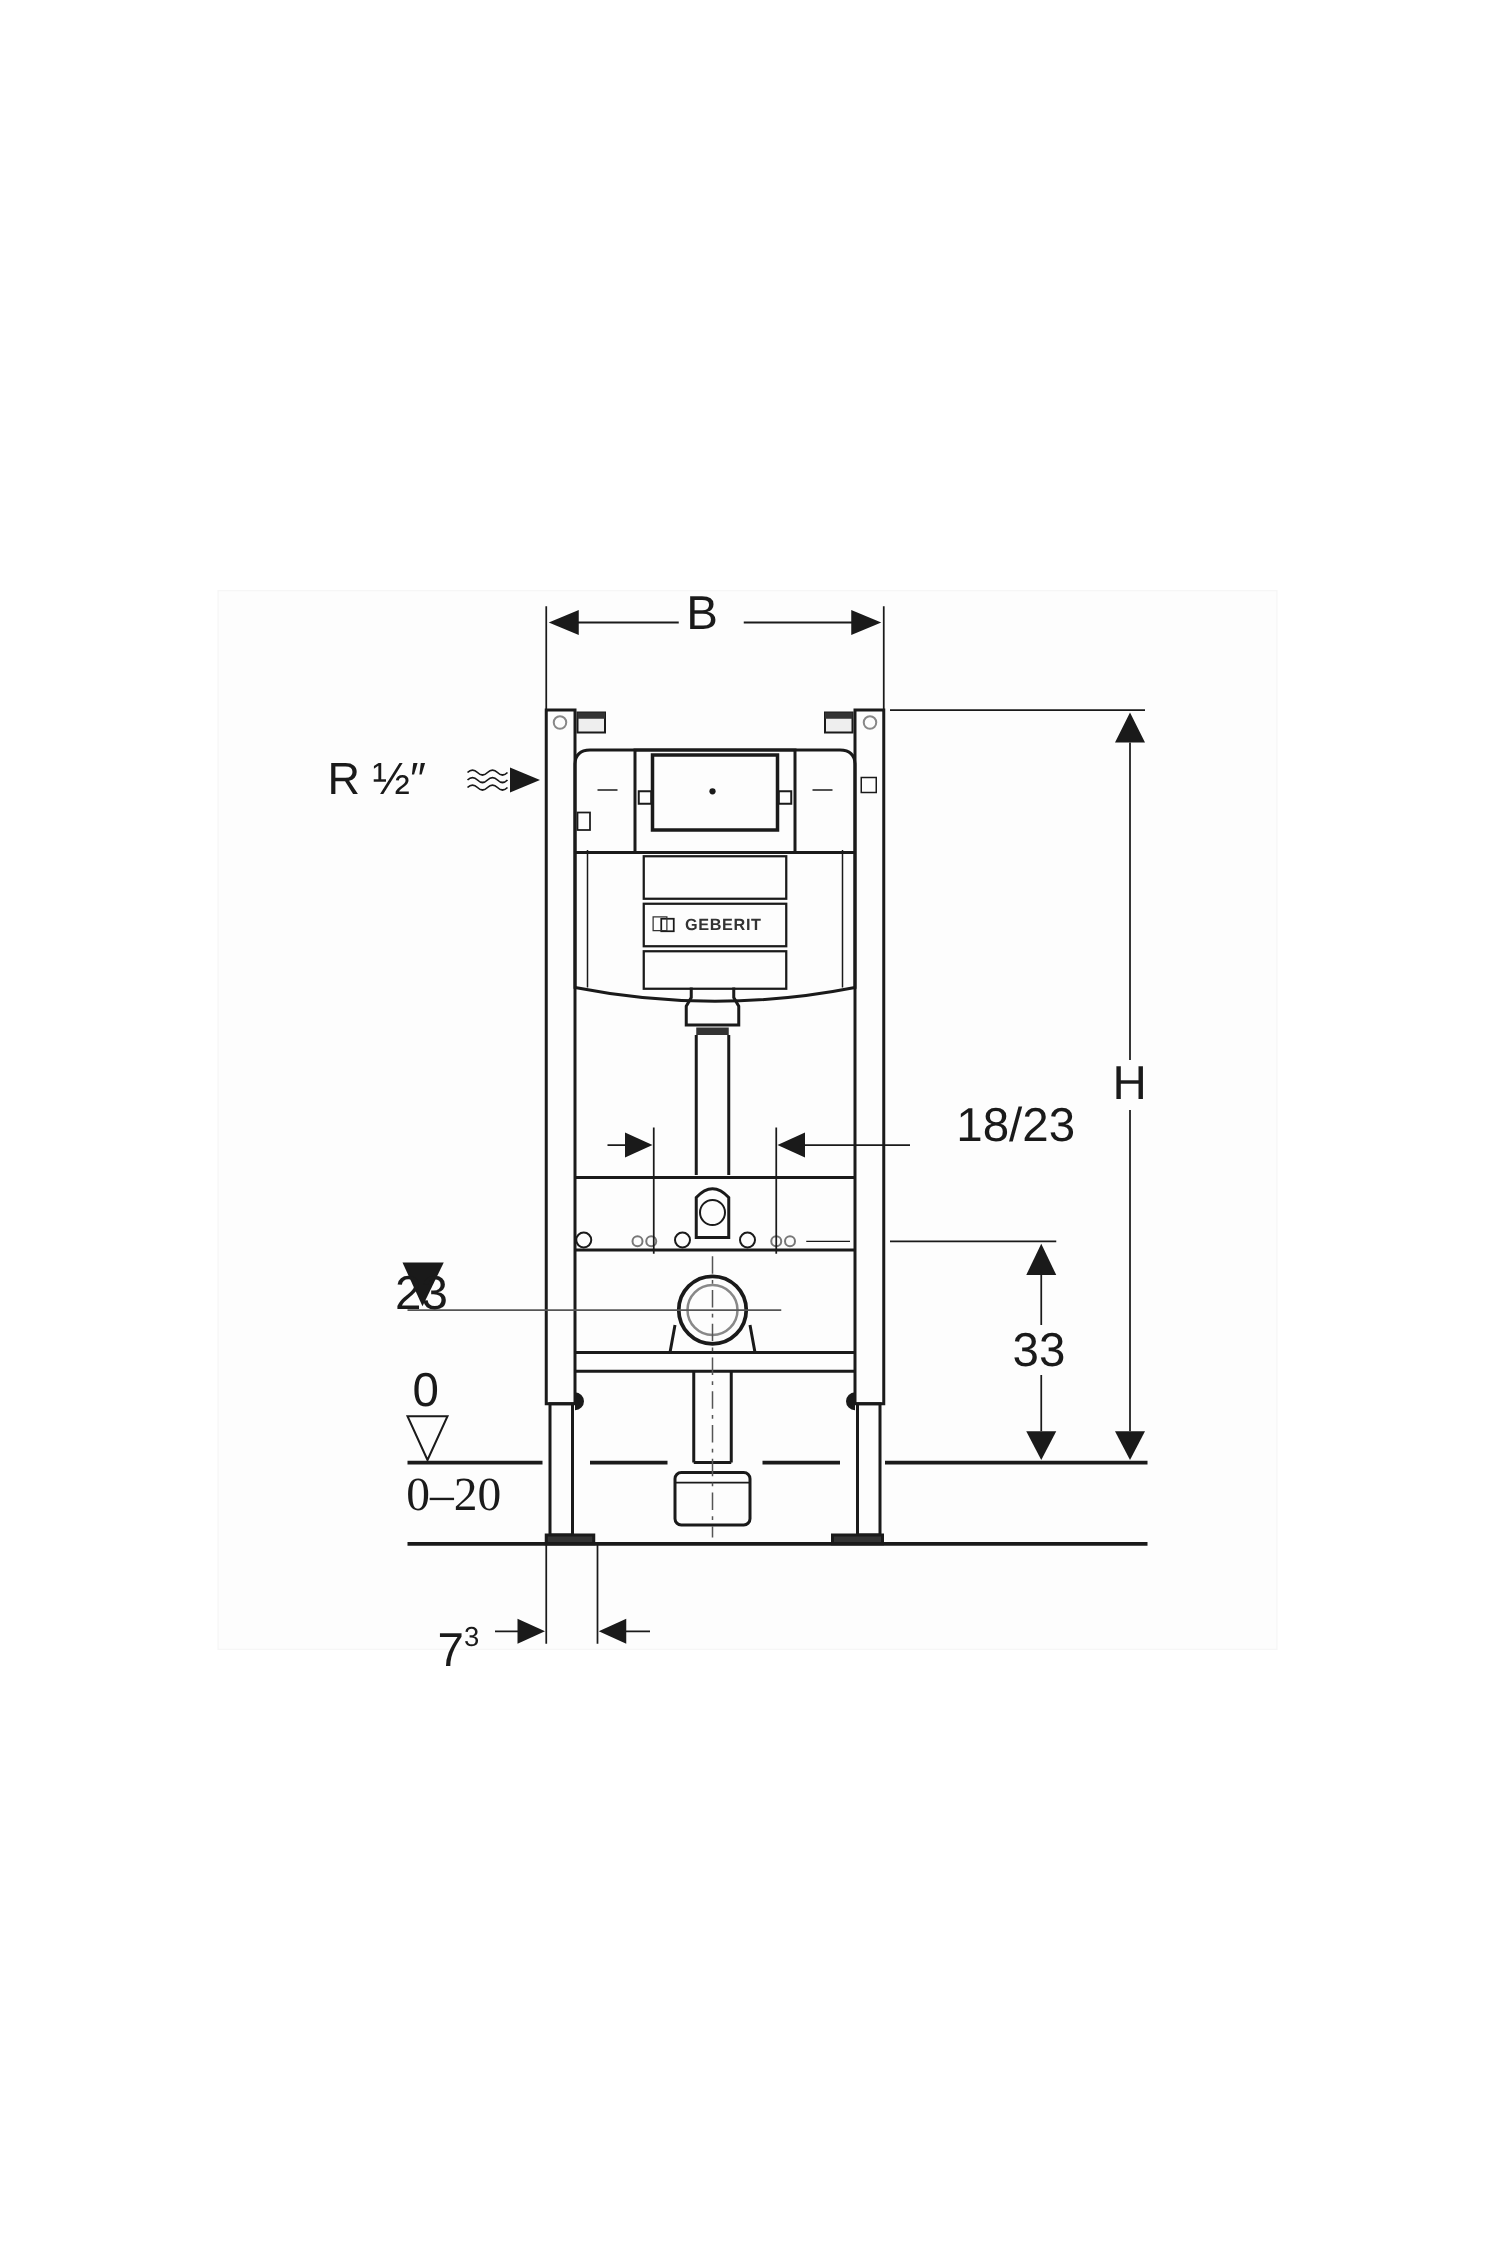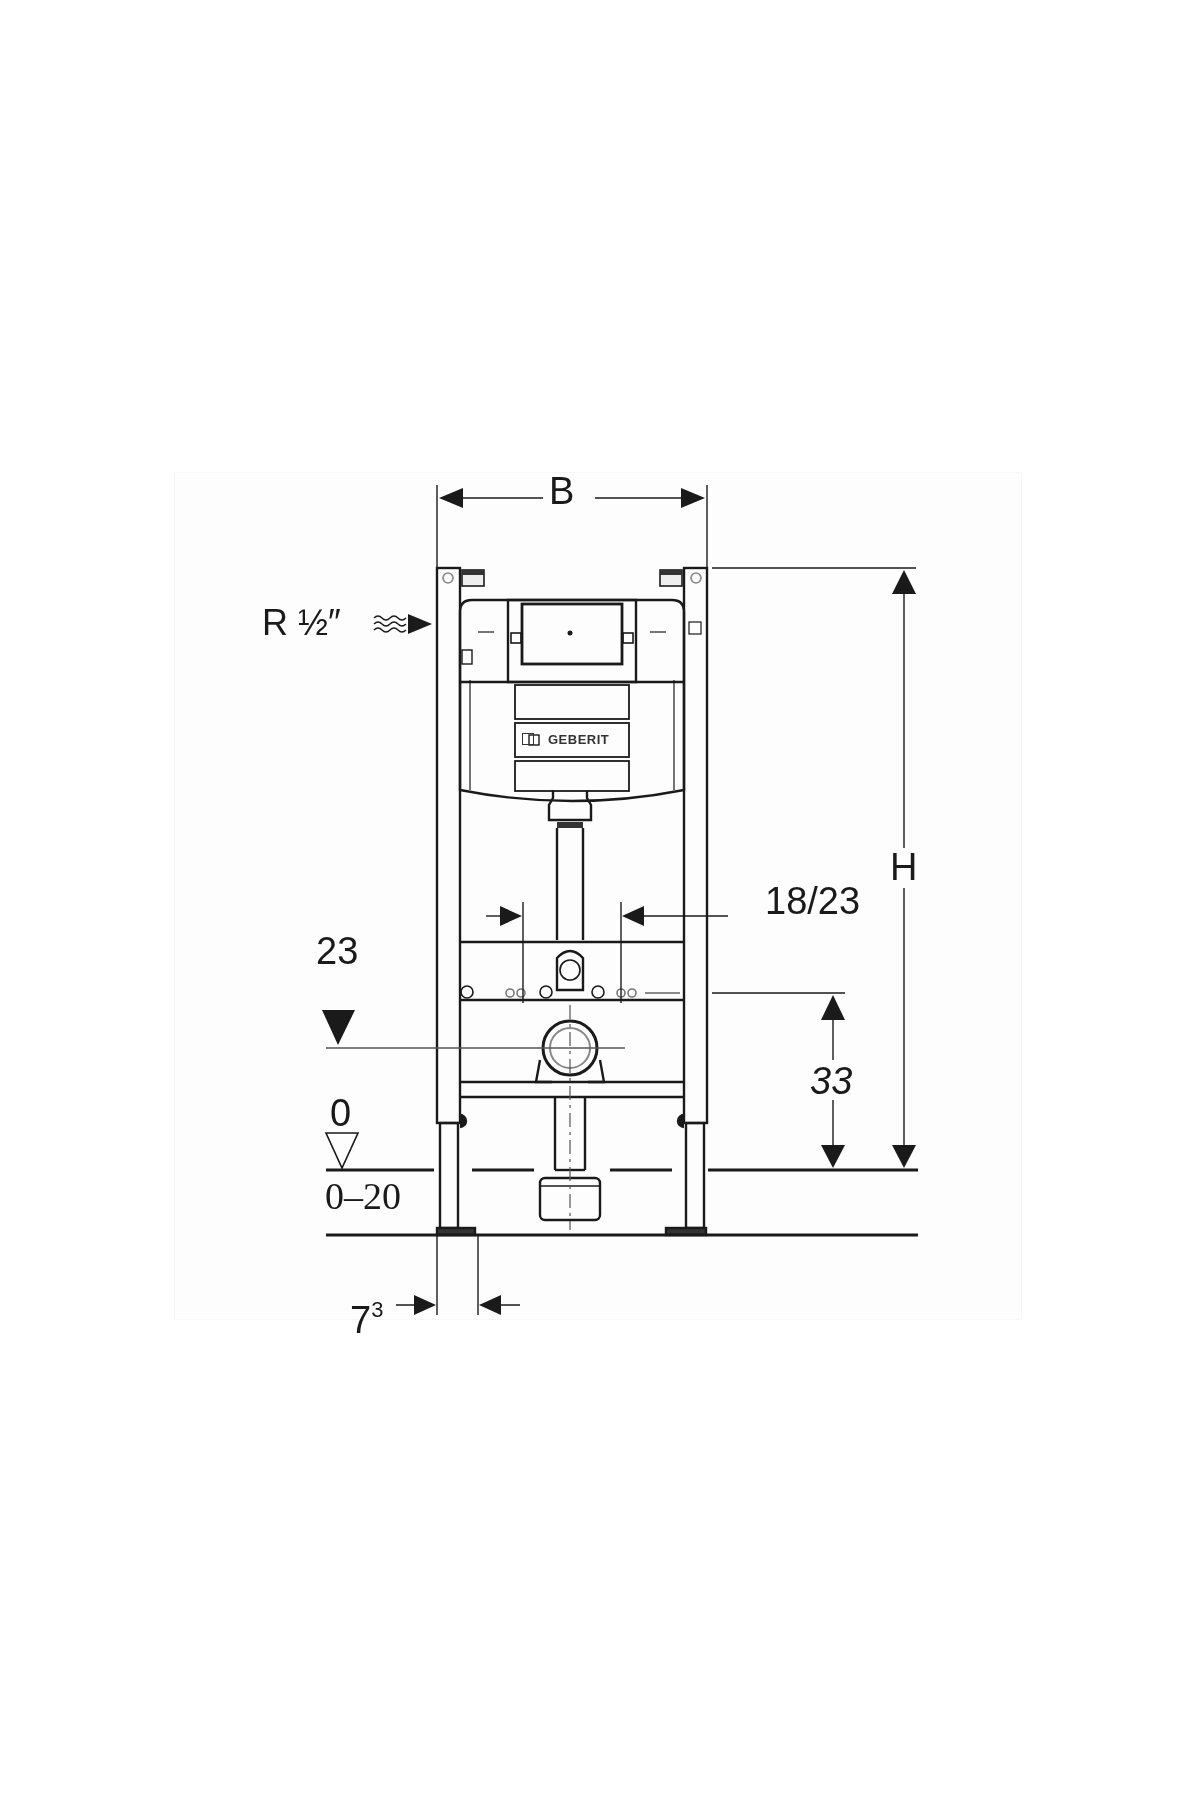--- a/index.html
+++ b/index.html
@@ -170,17 +170,17 @@
 
 <div style="position:absolute; left:522px; top:728px; width:100px; height:22px; display:flex; align-items:center; gap:14px;">
   <span style="display:inline-block;width:10px;height:10px;border:1.5px solid #333;"></span>
   <span style="font-size:13px;font-weight:bold;letter-spacing:0.5px;color:#333;">GEBERIT</span>
 </div>
 
 <span class="lbl" style="left:549px; top:472px;">B</span>
 <span class="lbl" style="left:262px; top:605px; font-size:36px;">R ½″</span>
 <span class="lbl" style="left:730px; top:882px;margin-left:35px;">18/23</span>
 <span class="lbl" style="left:890px; top:848px;">H</span>
-<span class="lbl" style="left:316px; top:932px;">23</span>
-<span class="lbl" style="left:810px; top:1062px;font-style:italic;">33</span>
+<span class="lbl" style="left:316px; top:1016px;">23</span>
+<span class="lbl" style="left:810px; top:1062px;">33</span>
 <span class="lbl" style="left:330px; top:1094px;">0</span>
 <span class="lbl" style="left:325px; top:1177px;font-family:Liberation Serif, serif;">0–20</span>
 <span class="lbl" style="left:350px; top:1299px;"><span>7</span><sup>3</sup></span>
 
 </body></html>

